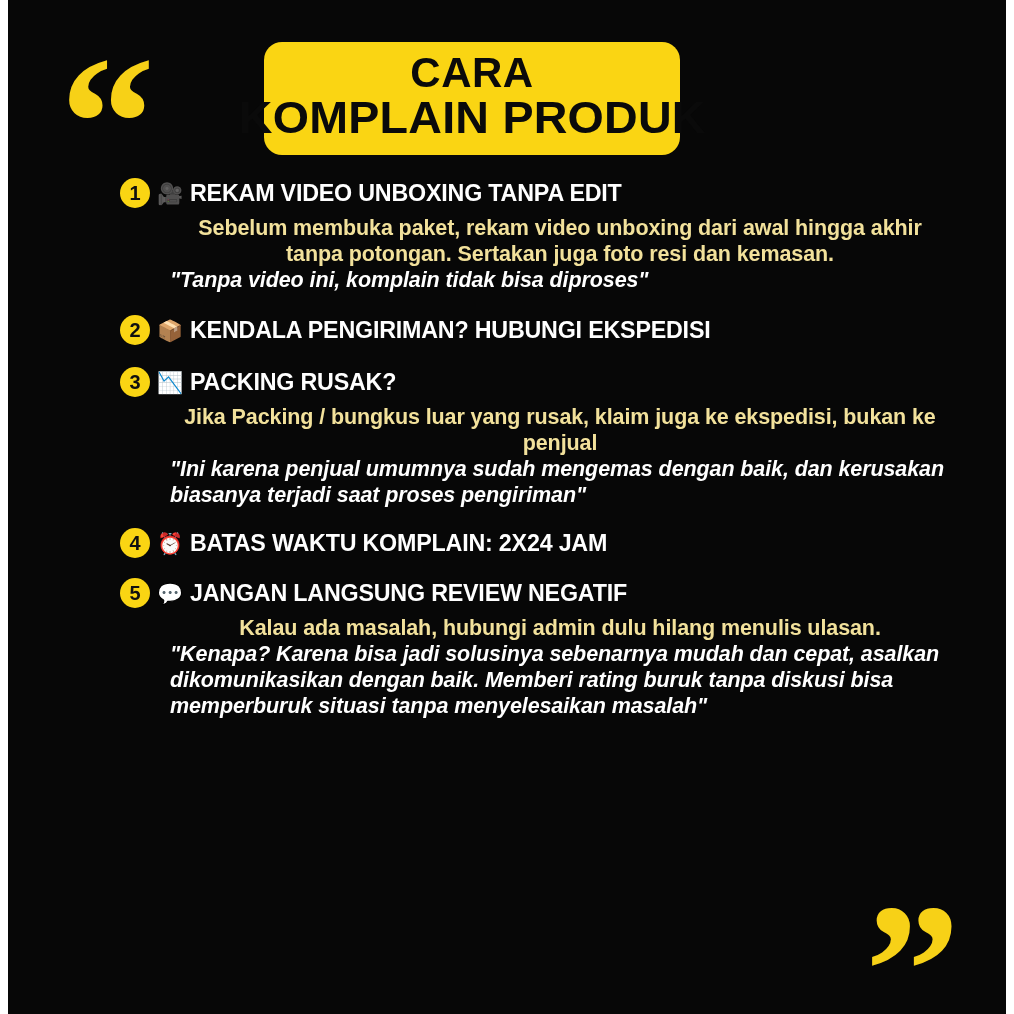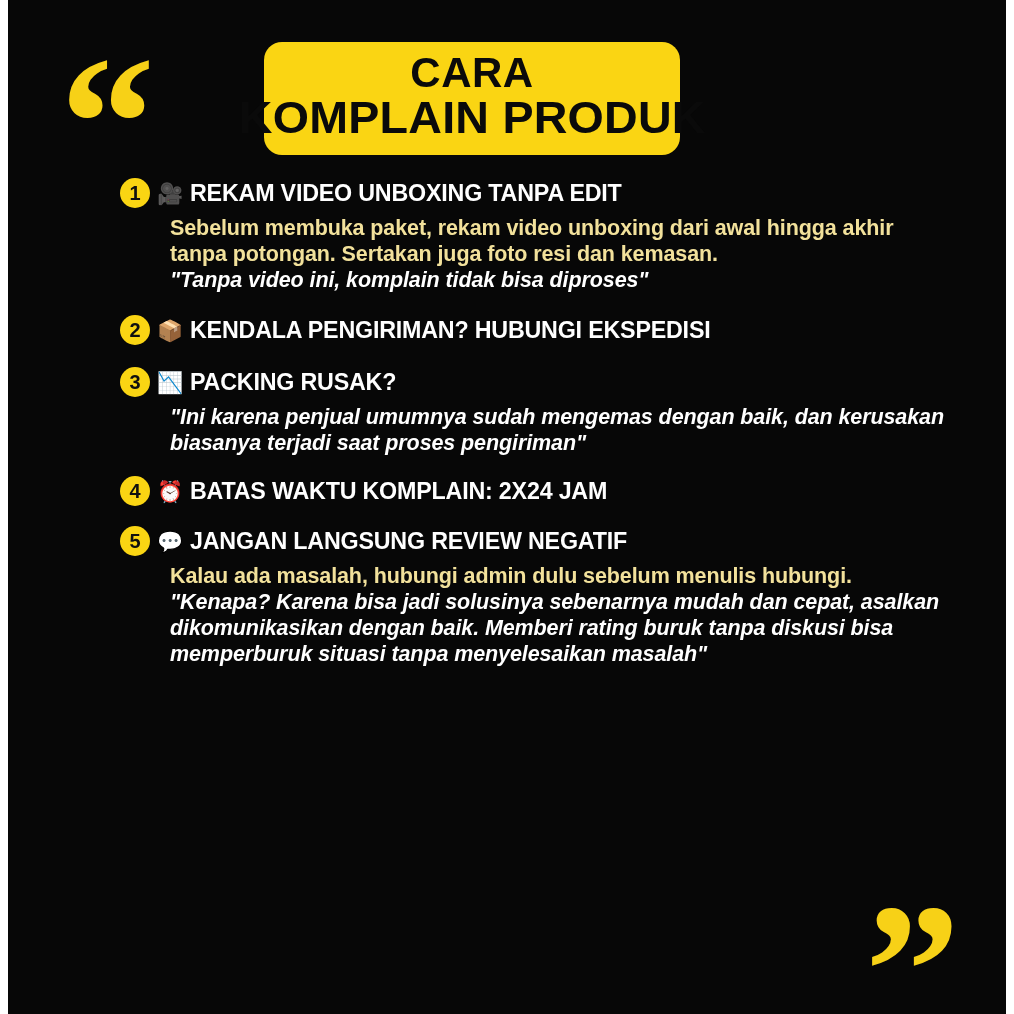--- a/index.html
+++ b/index.html
@@ -146,20 +146,21 @@
 
   .para {
     margin: 0;
     font-size: 21.5px;
     line-height: 1.21;
     letter-spacing: -0.1px;
   }
   .para.plain {
     color: #F2E19B;
     font-weight: 700;
+    text-align: center;
   }
   .para.quote {
     color: #FFFFFF;
     font-weight: 700;
     font-style: italic;
   }
 
   
   .step-1 { margin-bottom: 22px; }
   .step-2 { margin-bottom: 22px; }
@@ -208,40 +209,41 @@
         </div>
       </div>
 
       <div class="step step-3">
         <div class="step-head">
           <div class="badge">3</div>
           <div class="step-emoji">📉</div>
           <div class="step-title">PACKING RUSAK?</div>
         </div>
         <div class="step-body">
+          <p class="para plain">Jika Packing / bungkus luar yang rusak, klaim juga ke ekspedisi, bukan ke penjual</p>
           <p class="para quote">"Ini karena penjual umumnya sudah mengemas dengan baik, dan kerusakan biasanya terjadi saat proses pengiriman"</p>
         </div>
       </div>
 
       <div class="step step-4">
         <div class="step-head">
           <div class="badge">4</div>
           <div class="step-emoji">⏰</div>
           <div class="step-title">BATAS WAKTU KOMPLAIN: 2X24 JAM</div>
         </div>
       </div>
 
       <div class="step step-5">
         <div class="step-head">
           <div class="badge">5</div>
           <div class="step-emoji">💬</div>
           <div class="step-title">JANGAN LANGSUNG REVIEW NEGATIF</div>
         </div>
         <div class="step-body">
-          <p class="para plain">Kalau ada masalah, hubungi admin dulu sebelum menulis hubungi.</p>
+          <p class="para plain">Kalau ada masalah, hubungi admin dulu hilang menulis ulasan.</p>
           <p class="para quote">"Kenapa? Karena bisa jadi solusinya sebenarnya mudah dan cepat, asalkan dikomunikasikan dengan baik. Memberi rating buruk tanpa diskusi bisa memperburuk situasi tanpa menyelesaikan masalah"</p>
         </div>
       </div>
 
     </div>
 
     <div class="quote-close">”</div>
 
   </div>
 </div>

